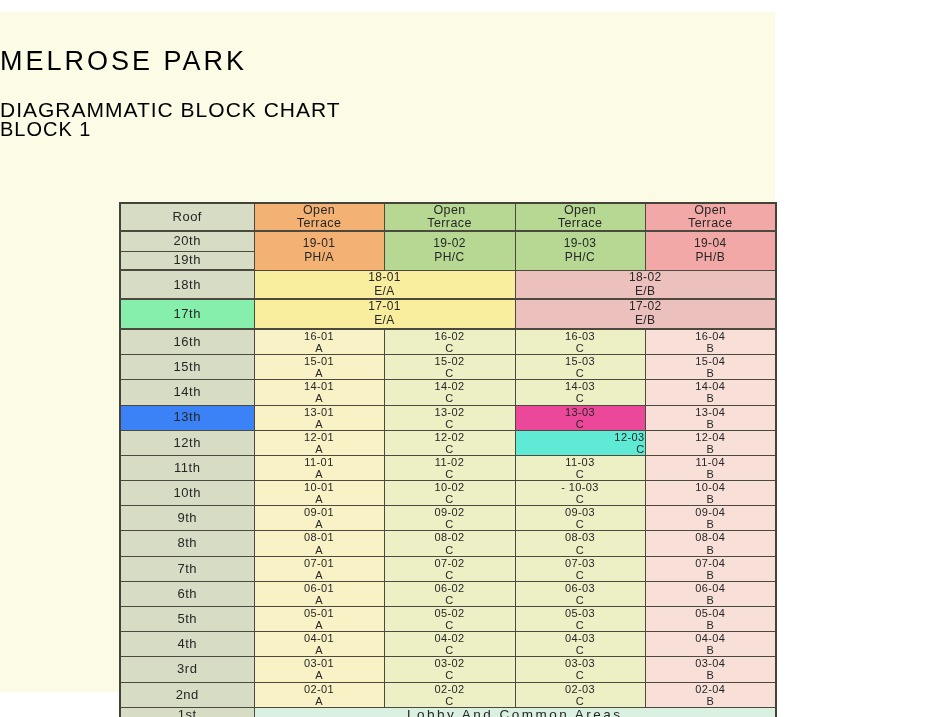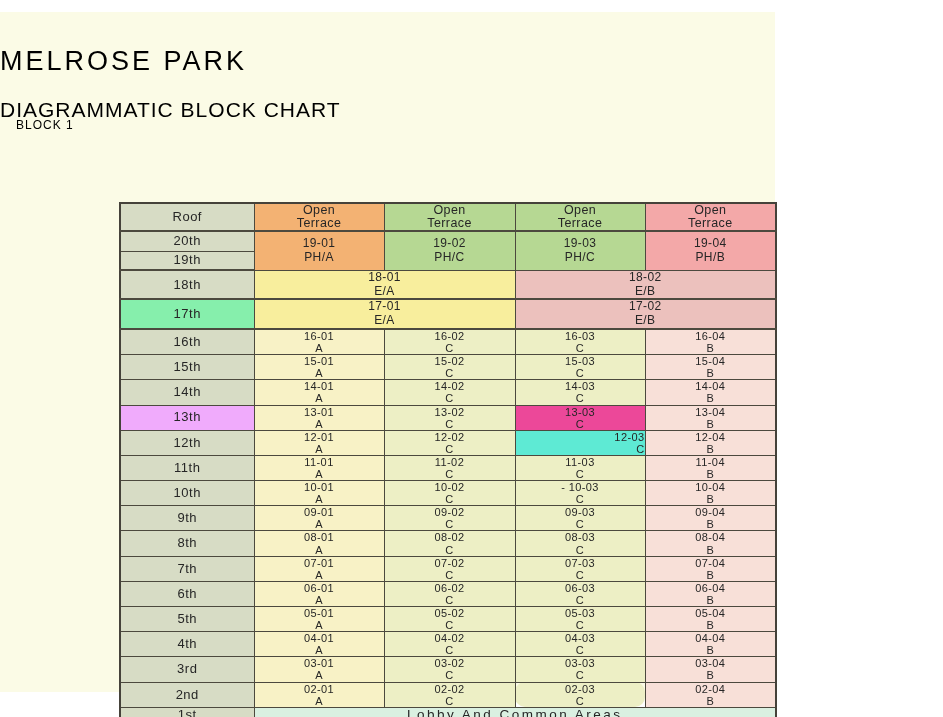--- a/index.html
+++ b/index.html
@@ -23,22 +23,22 @@
     letter-spacing:3px;
   }
   .sub-title{
     position:absolute;
     left:0;top:86px;width:894px;
     font-size:21px;
     letter-spacing:1px;
   }
   .block-label{
     position:absolute;
-    left:16px;top:106px;width:894px;
-    font-size:12px;
+    left:0;top:106px;width:894px;
+    font-size:20px;
     letter-spacing:1px;
   }
   table.chart{
     position:absolute;
     left:119px;top:190px;
     width:656px;
     border-collapse:collapse;
     table-layout:fixed;
     border:2px solid #45423a;
   }
@@ -216,21 +216,21 @@
           <td style="background: rgb(237, 239, 197);">
             <div>14-03</div>
             <div>C</div>
           </td>
           <td style="background: rgb(248, 224, 216);">
             <div>14-04</div>
             <div>B</div>
           </td>
         </tr>
         <tr>
-          <td class="floor" style="background: #f0abfc;">13th</td>
+          <td class="floor" style="background: #3b82f6;">13th</td>
           <td style="background: rgb(248, 242, 198);">
             <div>13-01</div>
             <div>A</div>
           </td>
           <td style="background: rgb(237, 239, 197);">
             <div>13-02</div>
             <div>C</div>
           </td>
           <td style="background: #ec4899;">
             <div>13-03</div>
@@ -434,21 +434,21 @@
         <tr>
           <td class="floor" style="background: rgb(215, 220, 197);">2nd</td>
           <td style="background: rgb(248, 242, 198);">
             <div>02-01</div>
             <div>A</div>
           </td>
           <td style="background: rgb(237, 239, 197);">
             <div>02-02</div>
             <div>C</div>
           </td>
-          <td style="background: rgb(237, 239, 197); border-radius: 10px;">
+          <td style="background: rgb(237, 239, 197);">
             <div>02-03</div>
             <div>C</div>
           </td>
           <td style="background: rgb(248, 224, 216);">
             <div>02-04</div>
             <div>B</div>
           </td>
         </tr>
         <tr>
           <td class="floor" style="background: rgb(215, 220, 197);">1st</td>

